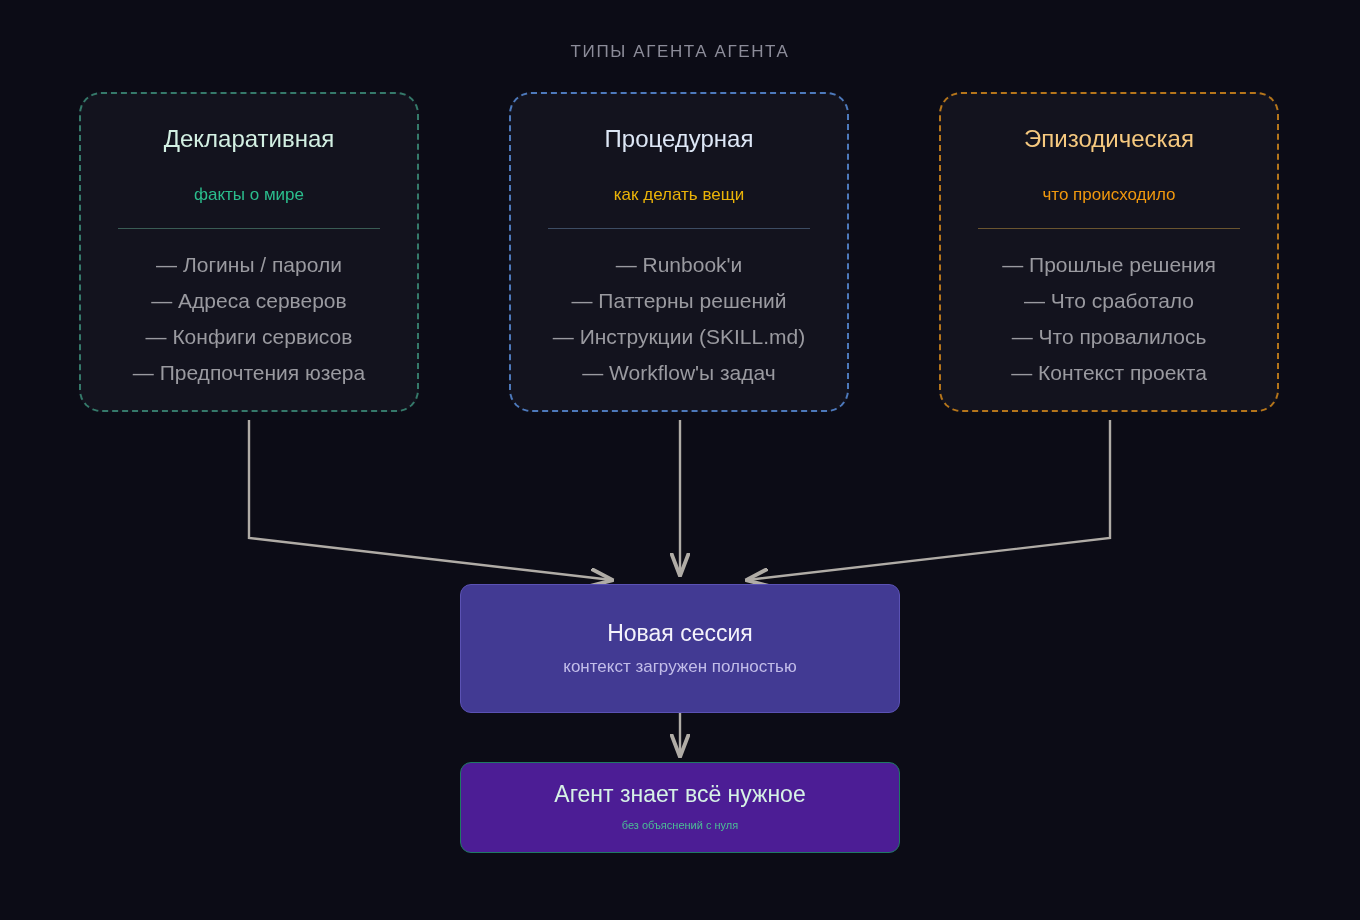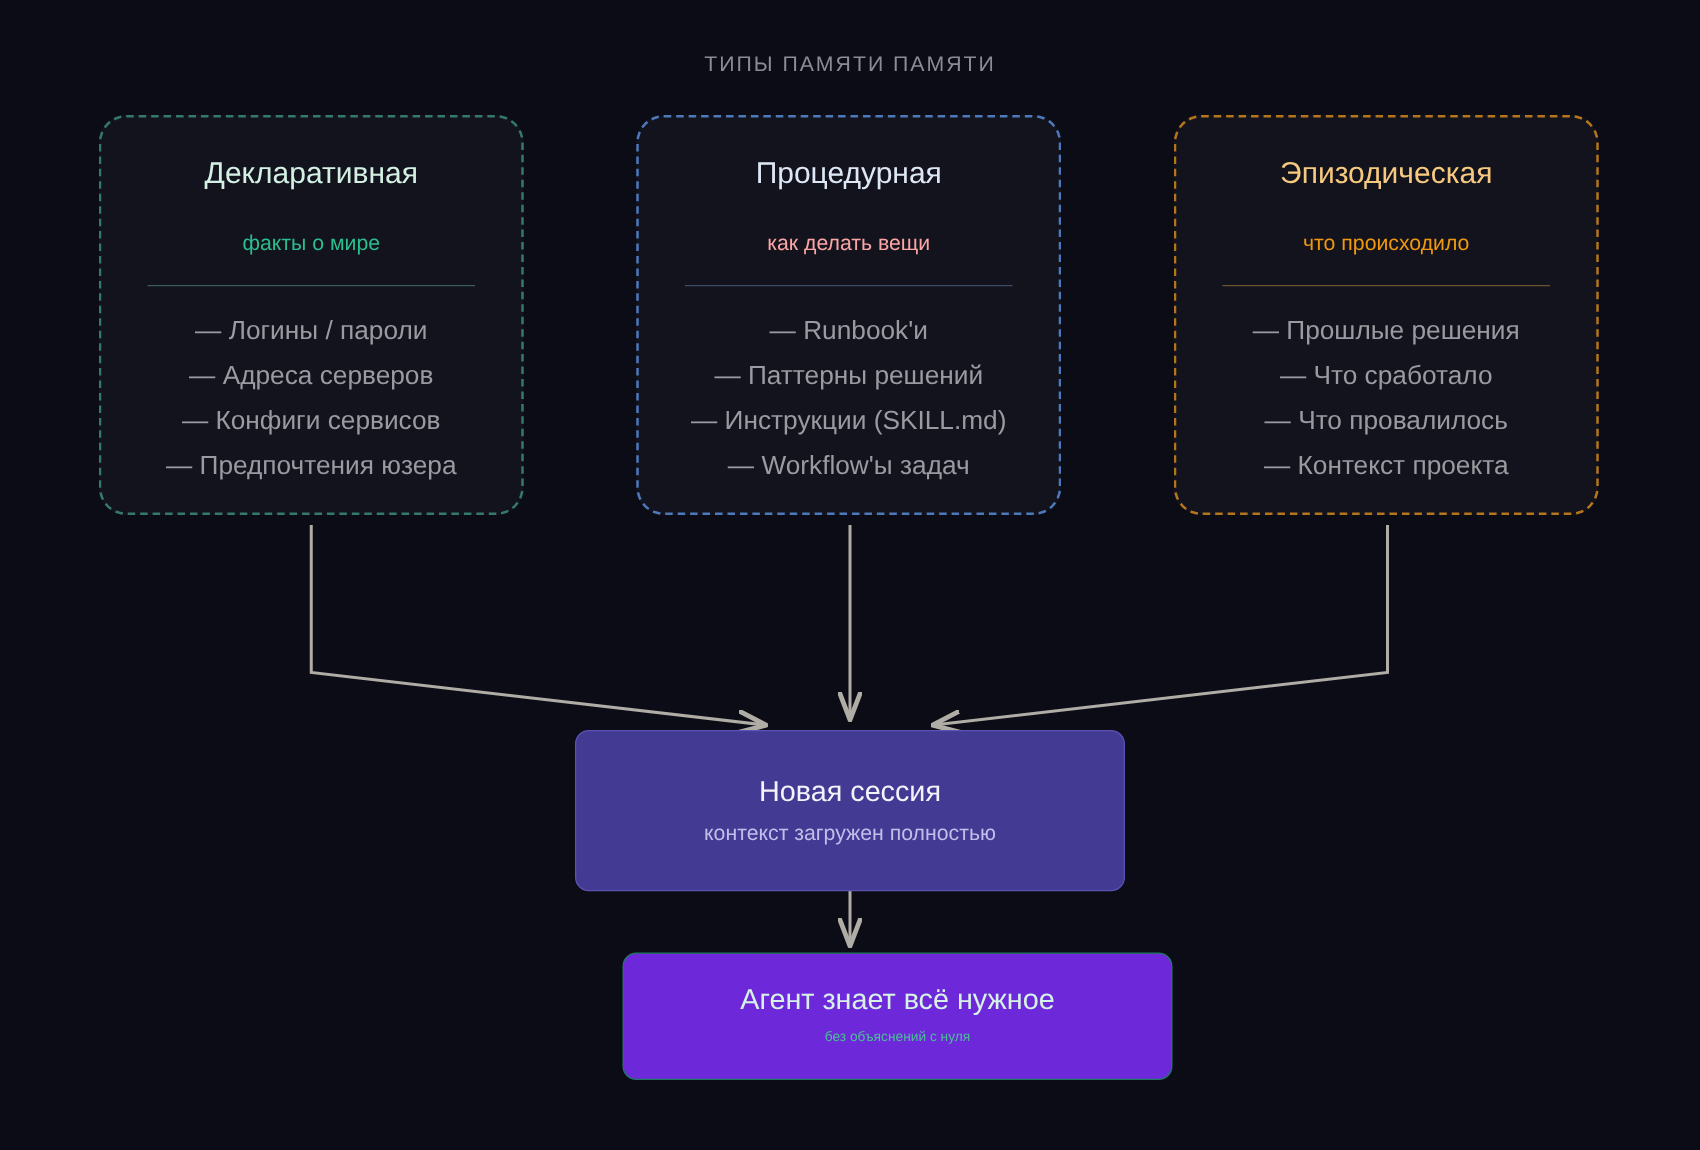--- a/index.html
+++ b/index.html
@@ -62,21 +62,21 @@
   .card.procedural  .card-title { color: #dde7f6; }
   .card.episodic    .card-title { color: #f6c97f; }
 
   .card-subtitle {
     text-align: center;
     font-size: 17px;
     margin-top: 30px;
     line-height: 22px;
   }
   .card.declarative .card-subtitle { color: #2bbd8d; }
-  .card.procedural  .card-subtitle { color: #fca5a5; text-align: center; }
+  .card.procedural  .card-subtitle { color: #eab308; text-align: center; }
   .card.episodic    .card-subtitle { color: #f0980e; }
 
   .card-divider {
     height: 1px;
     width: 262px;
     margin: 22px auto 0 auto;
     background: #3a5c55;
   }
   .card.procedural .card-divider { background: #3d4c63; }
   .card.episodic   .card-divider { background: #6a5530; }
@@ -121,24 +121,23 @@
   .node-session .node-subtitle {
     font-size: 17px;
     color: #c2bde9;
     line-height: 22px;
     margin-top: 9px;
   }
   .node-result {
     left: 460px;
     top: 762px;
     width: 440px;
-    height: 102px;
-    background: #6d28d9;
+    height: 91px;
+    background: #4c1d95;
     border: 1px solid #1f7a63;
-    margin-left: 38px;
   }
   .node-result .node-title {
     font-size: 23px;
     color: #d6f2e6;
     line-height: 28px;
   }
   .node-result .node-subtitle {
     font-size: 11px;
     color: #4cbe96;
     line-height: 22px;
@@ -167,21 +166,21 @@
       </marker>
     </defs>
     <g fill="none" stroke="#b0aca6" stroke-width="2.4" stroke-linecap="butt" stroke-linejoin="miter">
       <path d="M249,420 L249,538 L612,580" marker-end="url(#arrowhead)"></path>
       <path d="M680,420 L680,575" marker-end="url(#arrowhead)"></path>
       <path d="M1110,420 L1110,538 L747,580" marker-end="url(#arrowhead)"></path>
       <path d="M680,697 L680,756" marker-end="url(#arrowhead)"></path>
     </g>
   </svg>
 
-  <div class="diagram-title">ТИПЫ ПАМЯТИ ПАМЯТИ</div>
+  <div class="diagram-title">ТИПЫ АГЕНТА АГЕНТА</div>
 
   <div class="card declarative">
     <div class="card-title">Декларативная</div>
     <div class="card-subtitle">факты о мире</div>
     <div class="card-divider"></div>
     <ul class="card-items">
       <li>— Логины / пароли</li>
       <li>— Адреса серверов</li>
       <li>— Конфиги сервисов</li>
       <li>— Предпочтения юзера</li>

